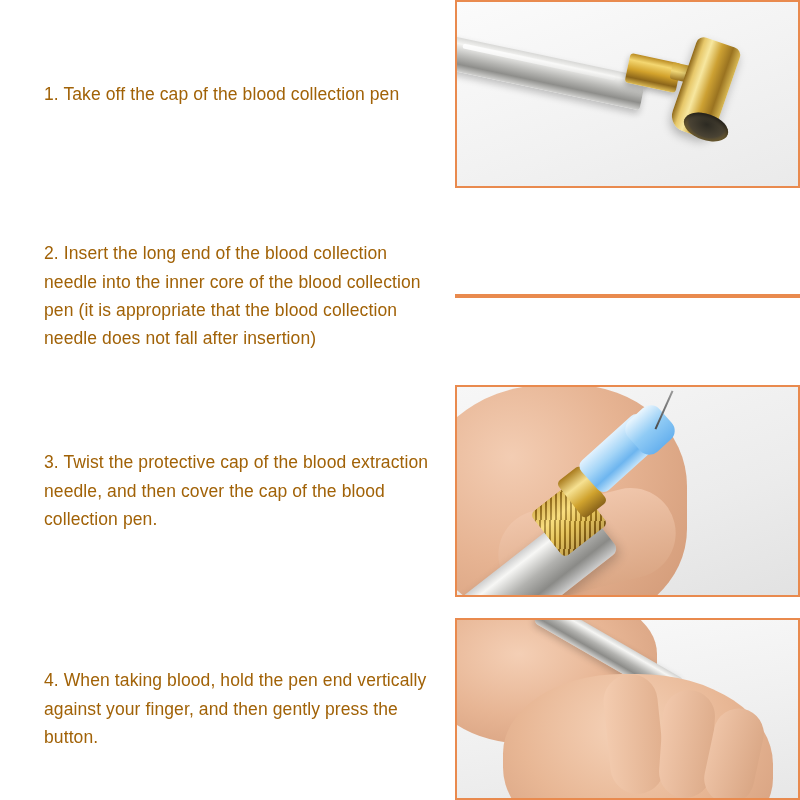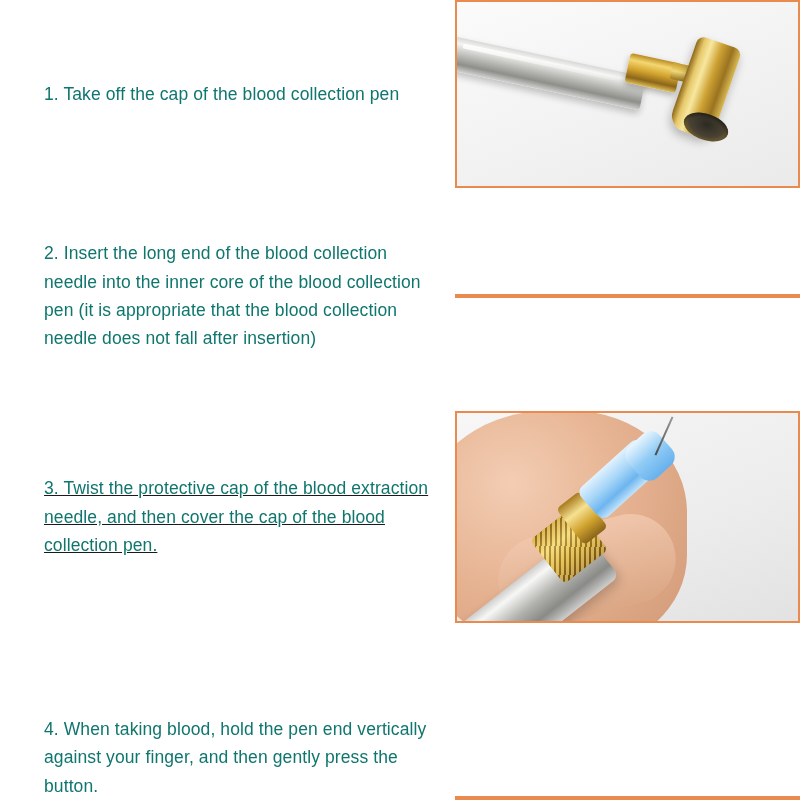--- a/index.html
+++ b/index.html
@@ -35,21 +35,21 @@
     width: 455px;
     box-sizing: border-box;
     padding: 0 18px 0 44px;
     display: flex;
     align-items: center;
   }
   .step-text p {
     margin: 0;
     font-size: 17.5px;
     line-height: 1.62;
-    color: #0f766e;
+    color: #a16207;
     letter-spacing: 0.1px;
   }
 
   .photo {
     width: 345px;
     box-sizing: border-box;
     border: 2px solid #e98a4e;
     position: relative;
     overflow: hidden;
     background: #f3f3f3;
@@ -387,37 +387,37 @@
     <div class="photo p2">
       <div class="pen-body"></div>
       <div class="knurl"></div>
       <div class="gold-ring"></div>
       <div class="needle-hub"></div>
       <div class="needle-flange"></div>
       <div class="needle-cap"></div>
     </div>
   </div>
 
-  <div class="step" style="top:411px; height:212px;text-decoration:underline;">
+  <div class="step" style="top:385px; height:212px;">
     <div class="step-text">
       <p>3. Twist the protective cap of the blood extraction needle, and then cover the cap of the blood collection pen.</p>
     </div>
     <div class="photo p3">
       <div class="hand"></div>
       <div class="thumb"></div>
       <div class="pen-body"></div>
       <div class="knurl"></div>
       <div class="gold-ring"></div>
       <div class="needle-hub"></div>
       <div class="needle-flange"></div>
       <div class="needle-tip"></div>
     </div>
   </div>
 
-  <div class="step" style="top:618px; height:182px;align-items:flex-end;">
+  <div class="step" style="top:618px; height:182px;">
     <div class="step-text">
       <p>4. When taking blood, hold the pen end vertically against your finger, and then gently press the button.</p>
     </div>
     <div class="photo p4">
       <div class="hand-top"></div>
       <div class="finger-a"></div>
       <div class="pen-body"></div>
       <div class="gold-tip"></div>
       <div class="gold-nose"></div>
       <div class="hand-bottom"></div>

